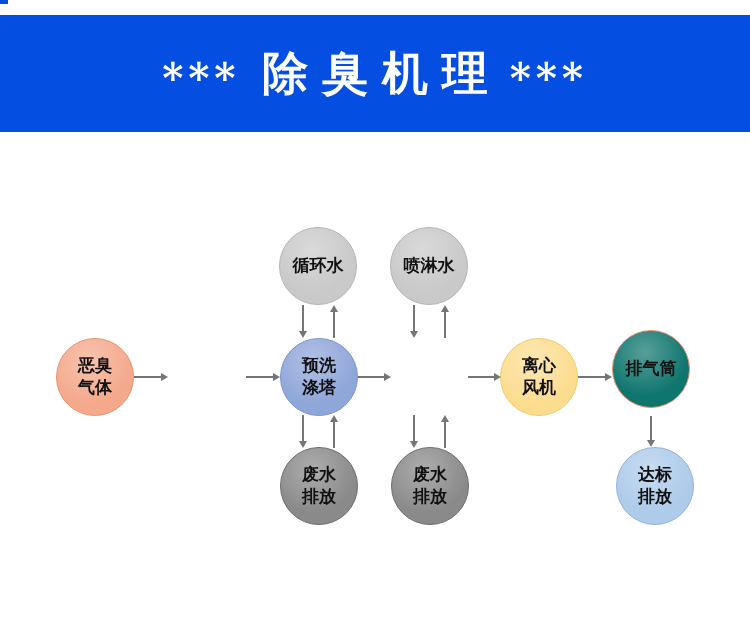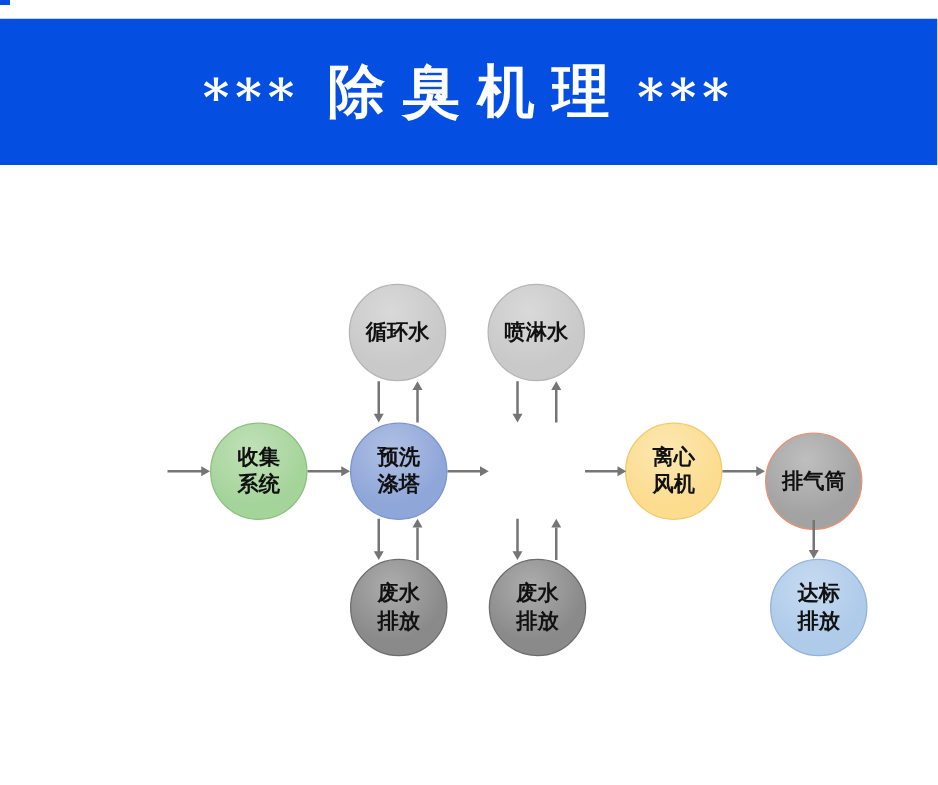--- a/index.html
+++ b/index.html
@@ -48,39 +48,39 @@
 
 <div class="banner" style="background: rgb(4, 79, 225);">
   <div class="banner-text" style="color: rgb(255, 255, 255);">
     <span class="stars stars-left">***</span>
     <span class="title-text">除臭机理</span>
     <span class="stars stars-right">***</span>
   </div>
 </div>
 
 <div id="diagram">
-    <div class="node" style="left: 168px; top: 338px; width: 78px; height: 78px; background: rgb(165, 212, 154); border-color: rgb(139, 192, 125);">
+    <div class="node" style="left: 56px; top: 338px; width: 78px; height: 78px; background: rgb(244, 169, 140); border-color: rgb(236, 145, 112);">
       <div class="node-label" style="color: rgb(17, 17, 17);">
-        <div>收集</div>
-        <div>系统</div>
+        <div>恶臭</div>
+        <div>气体</div>
       </div>
     </div>
     <div class="node" style="left: 280px; top: 338px; width: 78px; height: 78px; background: rgb(143, 166, 217); border-color: rgb(122, 148, 207);">
       <div class="node-label" style="color: rgb(17, 17, 17); text-align: right;">
         <div>预洗</div>
         <div>涤塔</div>
       </div>
     </div>
     <div class="node" style="left: 500px; top: 338px; width: 78px; height: 78px; background: rgb(252, 221, 144); border-color: rgb(241, 202, 105);">
       <div class="node-label" style="color: rgb(17, 17, 17);">
         <div>离心</div>
         <div>风机</div>
       </div>
     </div>
-    <div class="node" style="left: 612px; top: 346px; width: 78px; height: 78px; background: #a3a3a3; border-color: rgb(236, 145, 112);">
+    <div class="node" style="left: 612px; top: 330px; width: 78px; height: 78px; background: #0f766e; border-color: rgb(236, 145, 112);">
       <div class="node-label" style="color: rgb(17, 17, 17);">
         <div>排气筒</div>
       </div>
     </div>
     <div class="node" style="left: 279px; top: 227px; width: 78px; height: 78px; background: rgb(201, 201, 201); border-color: rgb(181, 181, 181); align-items: center;">
       <div class="node-label" style="color: rgb(17, 17, 17);">
         <div>循环水</div>
       </div>
     </div>
     <div class="node" style="left: 390px; top: 227px; width: 78px; height: 78px; background: rgb(201, 201, 201); border-color: rgb(181, 181, 181);">

